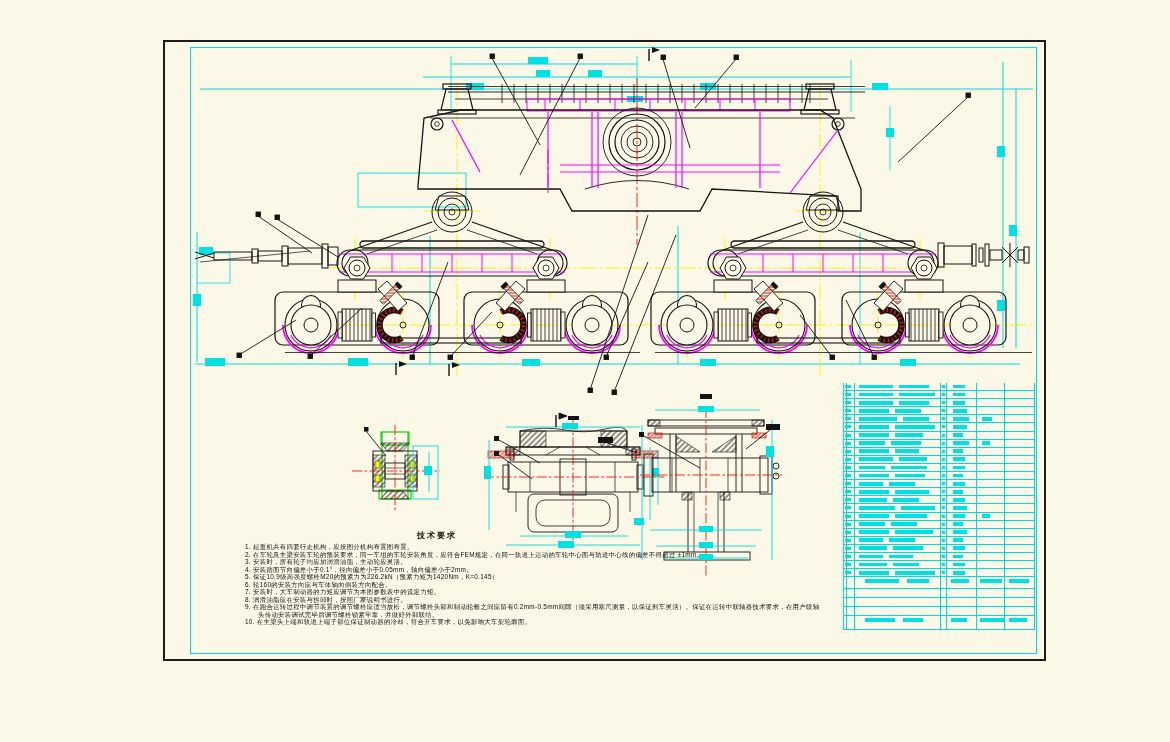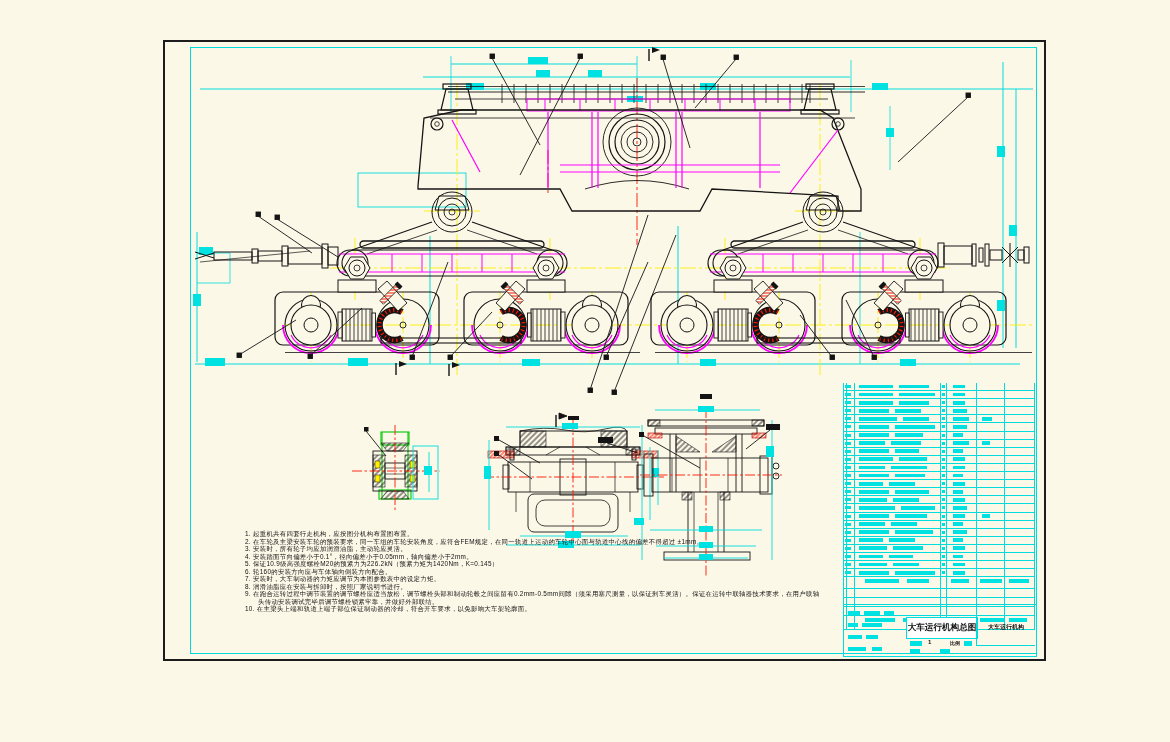--- a/index.html
+++ b/index.html
@@ -469,20 +469,21 @@
       <line x1="644" y1="436" x2="700" y2="468"></line>
         <rect x="639" y="432" width="5" height="5" fill="#141414" stroke="none"></rect>
       <rect x="766" y="424" width="14" height="6" fill="#141414" stroke="none"></rect>
       <line x1="770" y1="430" x2="746" y2="449"></line>
       <rect x="700" y="394" width="12" height="5" fill="#141414" stroke="none"></rect>
     </g>
   </svg>
 
 
   <div id="tech">
+    <div class="t-title">技术要求</div>
     <ol id="tech-list">
         <li>1. 起重机共有四套行走机构，应按图分机构布置图布置。</li>
         <li>2. 在车轮及主梁安装车轮的预装要求，同一车组的车轮安装角度，应符合FEM规定，在同一轨道上运动的车轮中心面与轨道中心线的偏差不得超过 ±1mm。</li>
         <li>3. 安装时，所有轮子均应加润滑油脂，主动轮应灵活。</li>
         <li>4. 安装踏面节向偏差小于0.1°，径向偏差小于0.05mm，轴向偏差小于2mm。</li>
         <li>5. 保证10.9级高强度螺栓M20的预紧力为226.2kN（预紧力矩为1420Nm，K=0.145）</li>
         <li>6. 轮160的安装方向应与车体轴向倒装方向配合。</li>
         <li>7. 安装时，大车制动器的力矩应调节为本图参数表中的设定力矩。</li>
         <li>8. 润滑油脂应在安装与拆卸时，按照厂家说明书进行。</li>
         <li>9. 在跑合运转过程中调节装置的调节螺栓应适当放松，调节螺栓头部和制动轮毂之间应留有0.2mm-0.5mm间隙（须采用塞尺测量，以保证刹车灵活）。保证在运转中联轴器技术要求，在用户联轴头传动安装调试完毕后调节螺栓锁紧牢靠，并做好外部联结。</li>
@@ -1035,32 +1036,13 @@
         </div>
         <div>
           <div class="blob" style="left: 3px; width: 24px;"></div>
         </div>
         <div>
           <div class="blob" style="left: 4px; width: 18px;"></div>
         </div>
       </div>
     </div>
 
-  <div id="tblock">
-    <div class="tb-mini" style="left:4px;top:6px;width:12px;height:4px"></div>
-    <div class="tb-mini" style="left:20px;top:6px;width:16px;height:4px"></div>
-    <div class="tb-mini" style="left:40px;top:6px;width:10px;height:4px"></div>
-    <div class="tb-mini" style="left:4px;top:18px;width:10px;height:4px"></div>
-    <div class="tb-mini" style="left:18px;top:18px;width:20px;height:4px"></div>
-    <div class="tb-mini" style="left:4px;top:30px;width:14px;height:4px"></div>
-    <div class="tb-mini" style="left:22px;top:30px;width:12px;height:4px"></div>
-    <div class="tb-mini" style="left:4px;top:42px;width:18px;height:4px"></div>
-    <div class="tb-mini" style="left:28px;top:42px;width:10px;height:4px"></div>
-    <div class="tb-mini" style="left:66px;top:36px;width:12px;height:5px"></div>
-    <div class="tb-mini" style="left:120px;top:36px;width:8px;height:5px"></div>
-    <div class="tb-mini" style="left:66px;top:44px;width:10px;height:4px"></div>
-    <div class="tb-mini" style="left:96px;top:44px;width:10px;height:4px"></div>
-    <div id="tb-title">大车运行机构总图</div>
-    <div id="tb-sub">大车运行机构</div>
-    <div id="tb-scale-val">1</div>
-    <div id="tb-scale-lab">比例</div>
-  </div>
 </div>
 
 </body></html>

